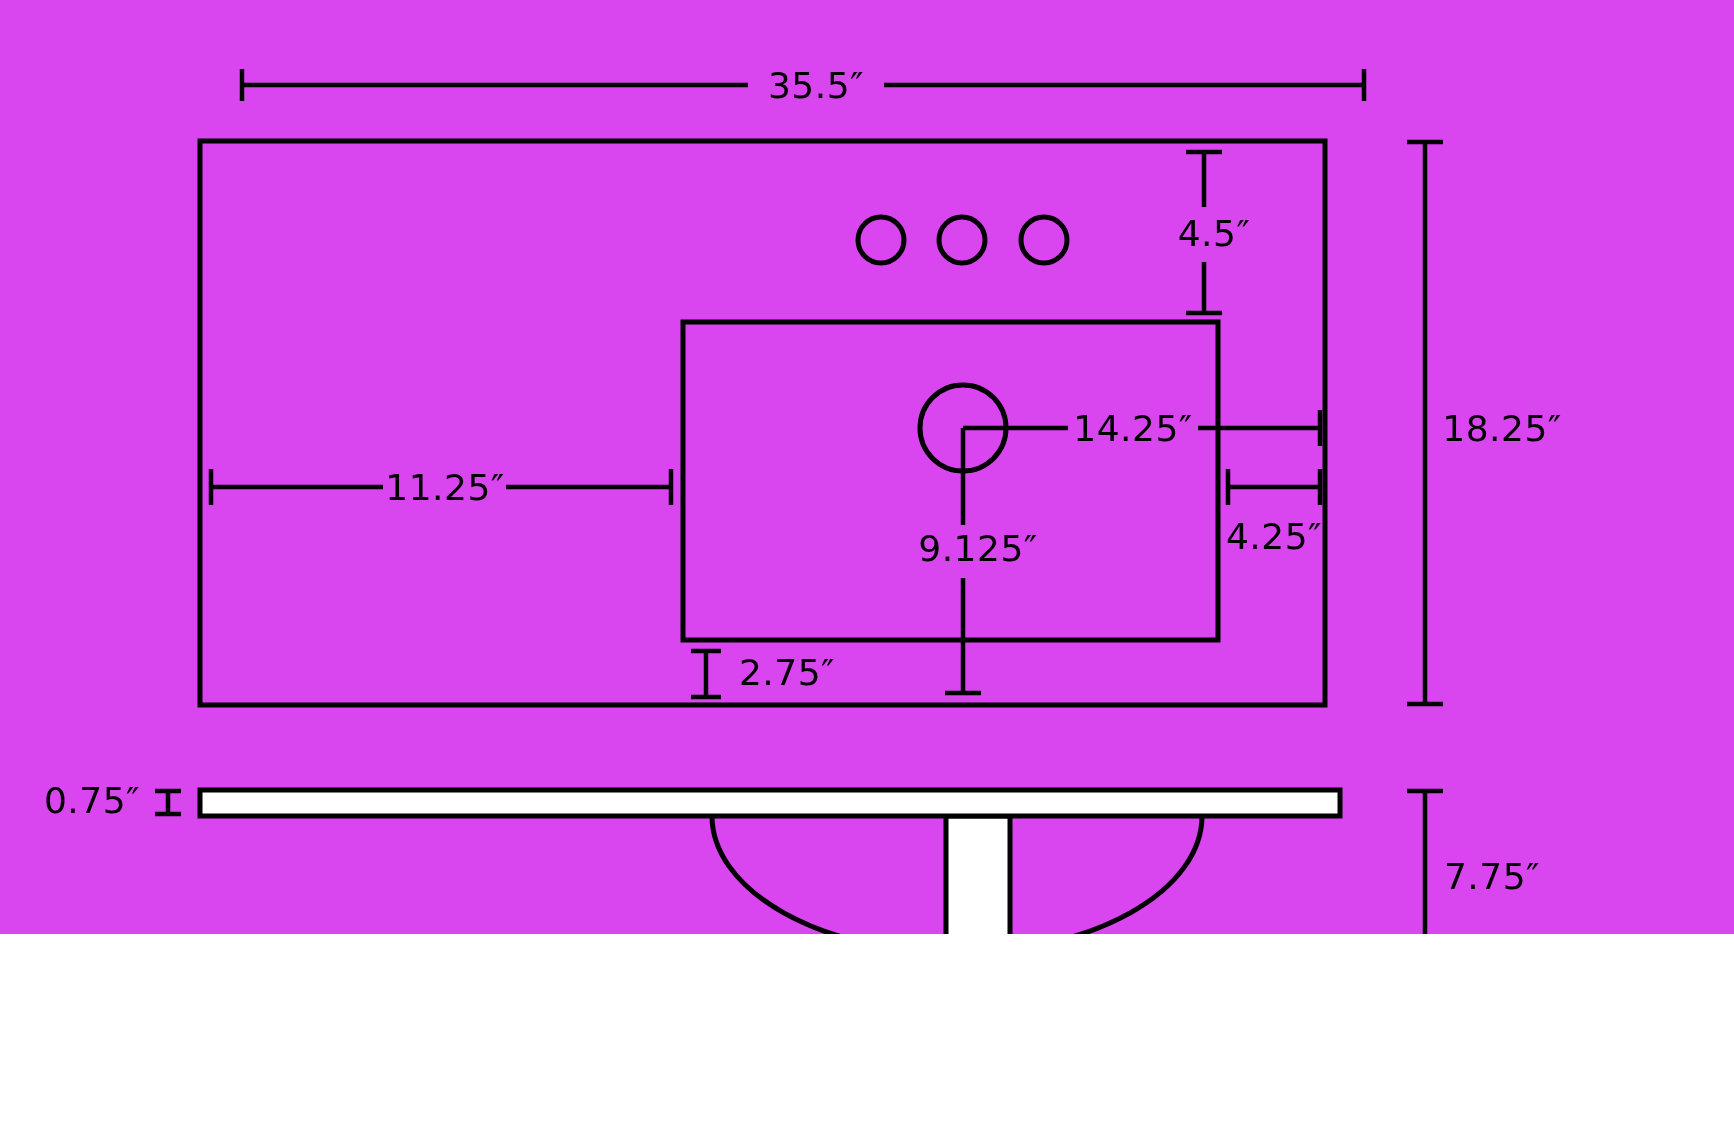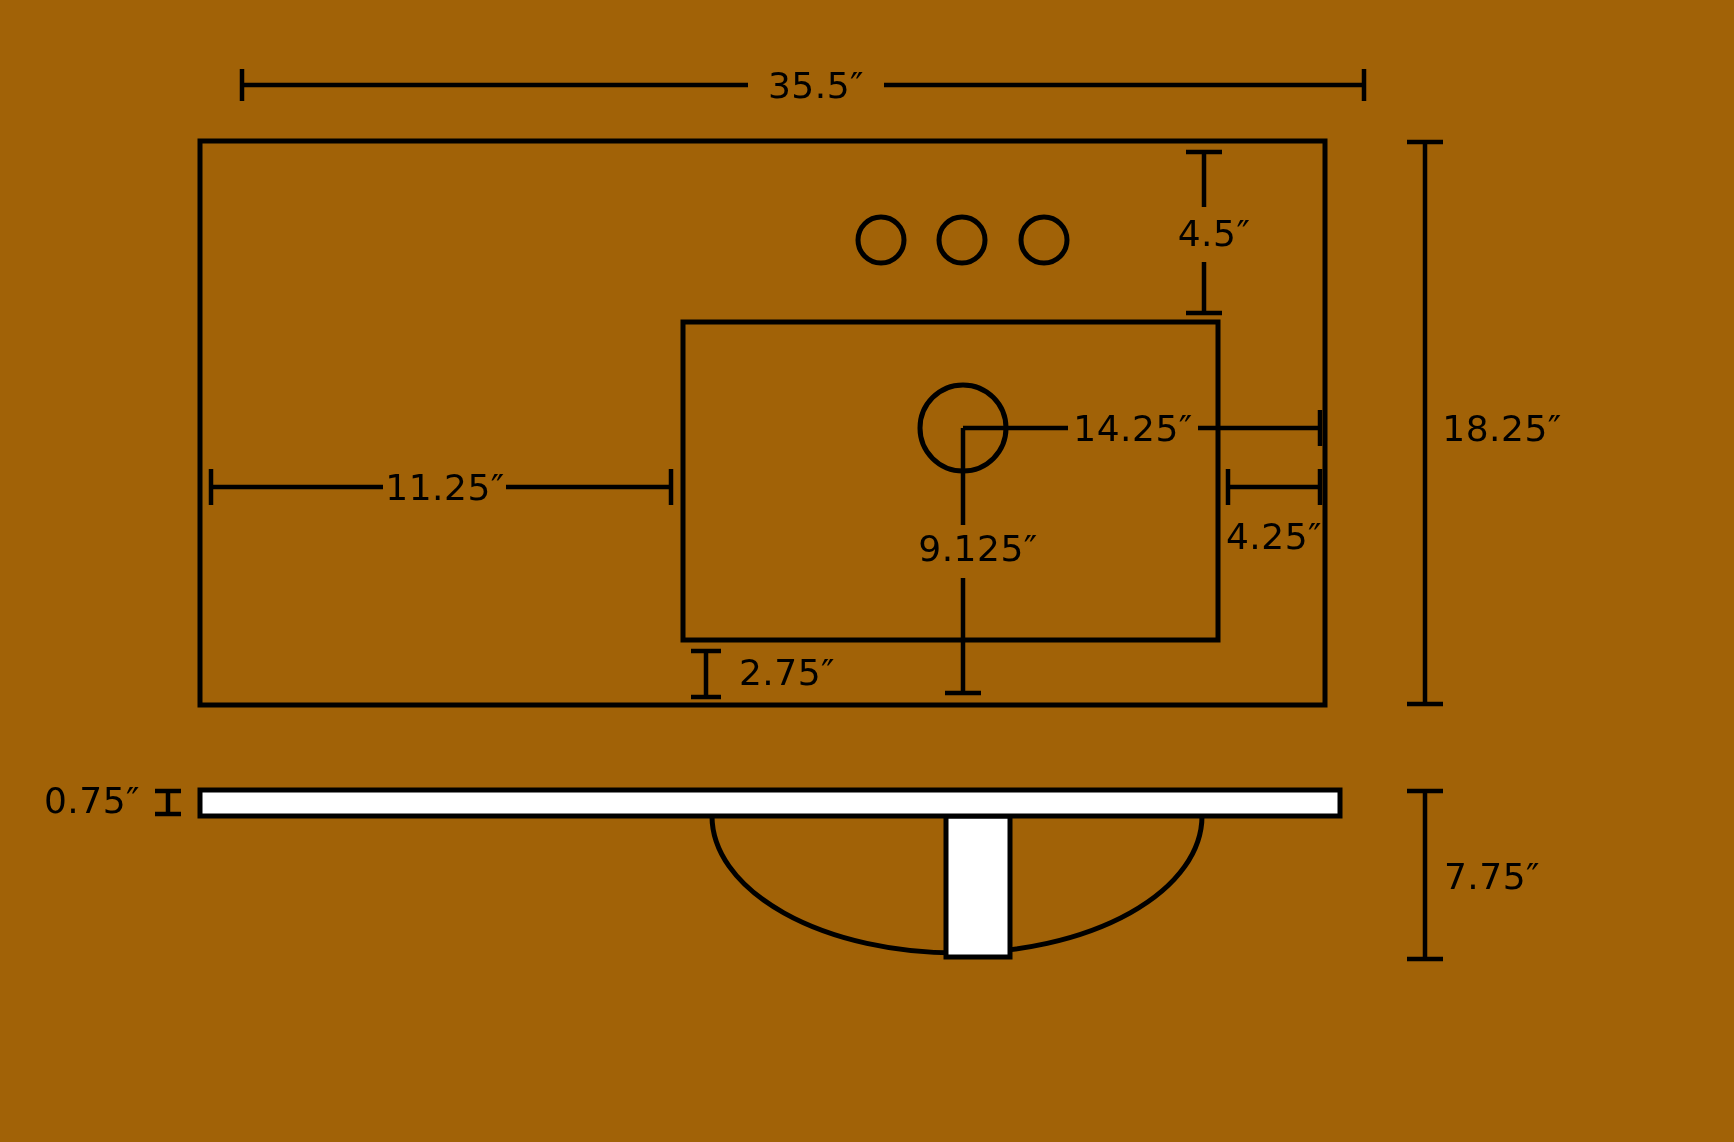--- a/index.html
+++ b/index.html
@@ -3,22 +3,22 @@
 <meta charset="utf-8">
 <style>
   html, body {
     margin: 0;
     padding: 0;
     background: #ffffff;
   }
   .canvas {
     position: relative;
     width: 1734px;
-    height: 1142px;
-    background: #a16207;
+    height: 934px;
+    background: #d946ef;
     overflow: hidden;
   }
   svg {
     display: block;
   }
   .outline {
     fill: none;
     stroke: #000000;
     stroke-width: 5;
   }

